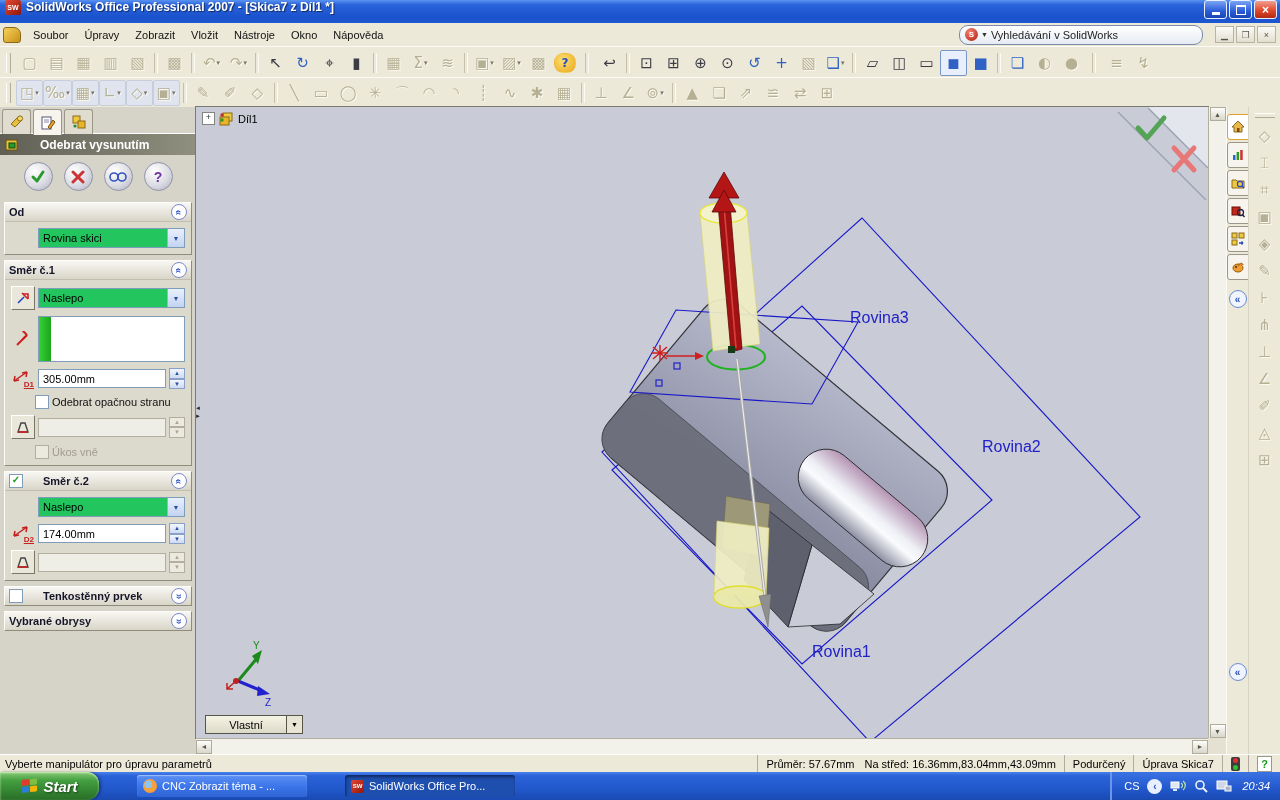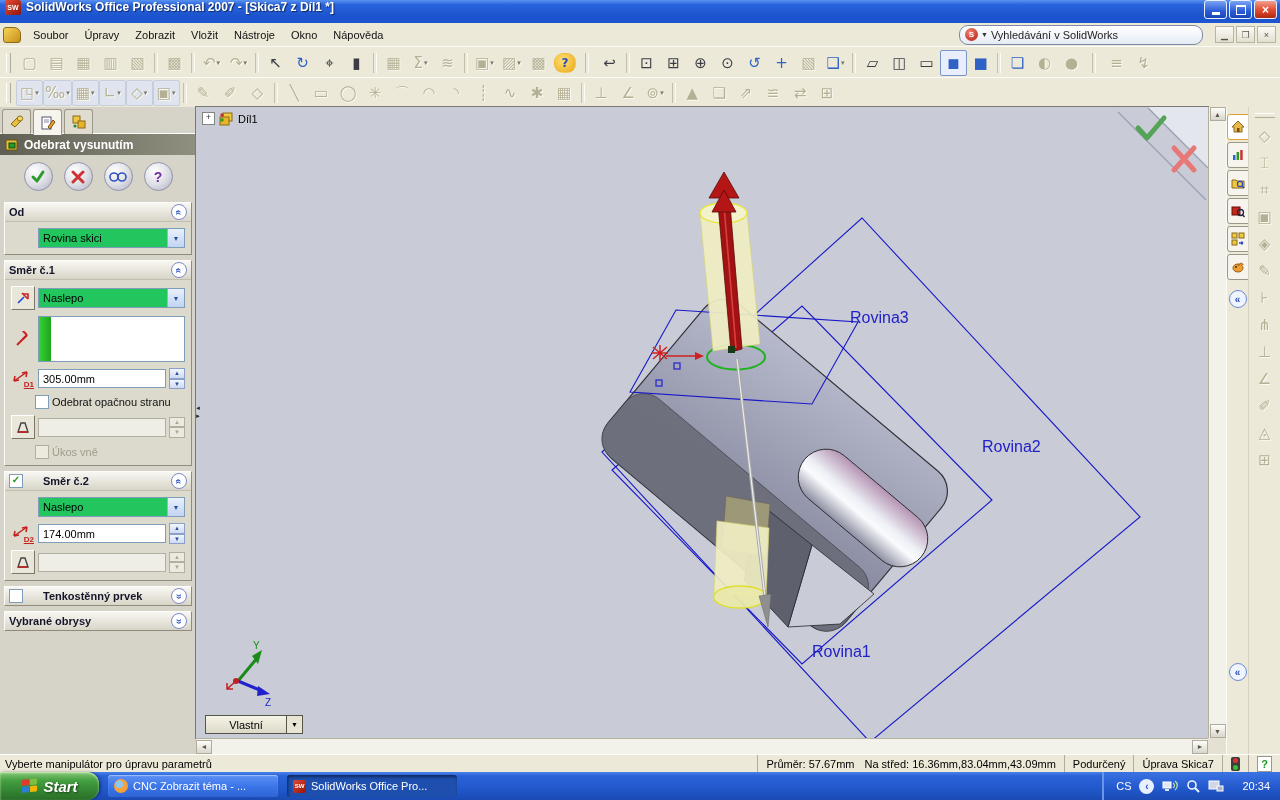--- a/index.html
+++ b/index.html
@@ -56,21 +56,21 @@
   .tb-sep{width:2px;height:20px;border-left:1px solid #c4c0ac;border-right:1px solid #fbfaf4;margin:0 3px;}
   .tb-sep.wide{margin:0 7px;}
 
   
   .pm{left:0;top:107px;width:196px;height:647px;background:#d6d3c8;border-right:1px solid #8a8878;}
   .pm-tabs{display:flex;padding:2px 0 0 2px;gap:2px;height:26px;box-sizing:border-box;}
   .pm-tab{width:27px;height:24px;background:#e0ddd0;border:1px solid #9a9788;border-bottom:none;
     border-radius:3px 3px 0 0;display:flex;align-items:center;justify-content:center;}
   .pm-tab.active{background:#f6f4ec;height:25px;}
   .pm-header{height:21px;background:linear-gradient(90deg,#5f5f54,#909080);color:#fff;font-weight:bold;
-    font-size:12px;display:flex;align-items:center;gap:5px;padding:0 5px;border-top:1px solid #fff;}
+    font-size:12px;display:flex;align-items:center;gap:21px;padding:0 5px;border-top:1px solid #fff;}
   .pm-btnrow{display:flex;justify-content:center;gap:11px;padding:7px 0 6px;}
   .round-btn{width:27px;height:27px;border-radius:50%;border:1px solid #9094a8;
     background:radial-gradient(circle at 35% 30%,#ffffff,#dcdce4 55%,#aeb0c0);
     display:flex;align-items:center;justify-content:center;}
   .group{margin:5px 4px;background:#dcd9cd;border:1px solid;border-color:#fdfcf8 #8f8c7c #8f8c7c #fdfcf8;}
   .group-h{height:18px;display:flex;align-items:center;gap:20px;padding:0 4px;
     background:linear-gradient(#f8f7f2,#d8d5c8);font-weight:bold;color:#15152a;border-bottom:1px solid #c2bfae;}
   .group-h.bare{border-bottom:none;}
   .chev{margin-left:auto;width:14px;height:14px;border-radius:50%;border:1px solid #7a8ac8;background:#fff;
     color:#2a50c0;display:flex;align-items:center;justify-content:center;font-size:10px;font-weight:bold;}
@@ -143,39 +143,39 @@
   .sb-pane{border-left:1px solid #b0ada0;padding:0 8px;height:100%;display:flex;align-items:center;gap:10px;}
   .traffic{width:9px;height:14px;background:#3c3c3c;border-radius:2px;display:flex;flex-direction:column;
     align-items:center;justify-content:space-around;}
   .traffic b{width:5px;height:5px;border-radius:50%;}
   .qmark{width:13px;height:14px;border:1px solid #9a9a8c;background:#fff;color:#1a9a1a;font-weight:bold;
     font-size:11px;display:flex;align-items:center;justify-content:center;}
 
   
   .taskbar{left:0;top:772px;width:1280px;height:28px;
     background:linear-gradient(180deg,#4a82ec 0%,#2a62d8 14%,#2258cc 60%,#1a4ab2 100%);
-    display:flex;align-items:center;}
+    display:flex;align-items:center;gap:29px;}
   .start-btn{width:99px;height:28px;border-radius:0 12px 12px 0;
     background:linear-gradient(180deg,#88c878 0%,#44a040 30%,#338332 70%,#2a6e28 100%);
     box-shadow:inset 0 1px 2px #c8f0b8, 2px 0 3px rgba(0,0,0,.35);
     display:flex;align-items:center;justify-content:center;gap:5px;color:#fff;
     font-weight:bold;font-style:italic;font-size:15px;text-shadow:1px 1px 2px #1a4018;}
   .task-btn{width:170px;height:22px;margin-left:9px;border-radius:3px;display:flex;align-items:center;gap:5px;
     padding:0 6px;color:#fff;font-size:11px;box-sizing:border-box;white-space:nowrap;overflow:hidden;}
   .task-btn.up{background:linear-gradient(180deg,#5c90f4,#3a74e8 55%,#2f64d4);box-shadow:inset 0 1px 1px #9ec0fa;}
   .task-btn.downp{background:#1e4fae;box-shadow:inset 1px 2px 3px rgba(0,0,20,.5);}
   .ff-ic{width:14px;height:14px;border-radius:50%;flex-shrink:0;
     background:radial-gradient(circle at 38% 38%,#8ec6f0 0 30%,#f6a23c 34% 65%,#e2681a 100%);}
   .swt-ic{width:13px;height:13px;background:linear-gradient(135deg,#e04836,#971408);border-radius:2px;
     color:#fff;font-size:6px;font-weight:bold;display:flex;align-items:center;justify-content:center;flex-shrink:0;}
   .tray{margin-left:auto;height:28px;display:flex;align-items:center;gap:8px;padding:0 10px 0 12px;
     background:linear-gradient(180deg,#3a72e4,#2258cc 60%,#1a4ab2);border-left:2px solid #6a96ea;color:#fff;}
   .tray-chev{width:15px;height:15px;border-radius:50%;background:#e8f0ff;color:#2a50b0;font-weight:bold;
     font-size:10px;display:flex;align-items:center;justify-content:center;}
-  .tray-time{font-size:11px;margin-left:10px;}
+  .tray-time{font-size:11px;margin-left:2px;font-style:italic;}
 
   svg text{font-family:"Liberation Sans",sans-serif;}
 </style>
 </head>
 <body>
 
 <div class="abs titlebar">
   <div class="sw-logo">SW</div>
   <span>SolidWorks Office Professional 2007 - [Skica7 z Díl1 *]</span>
   <div class="win-btns">

